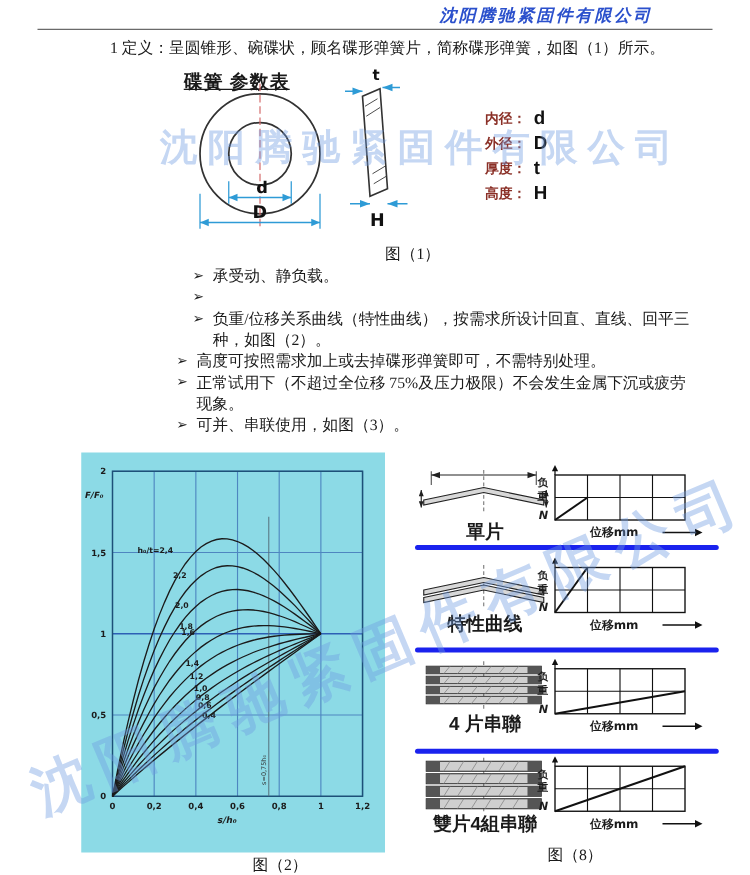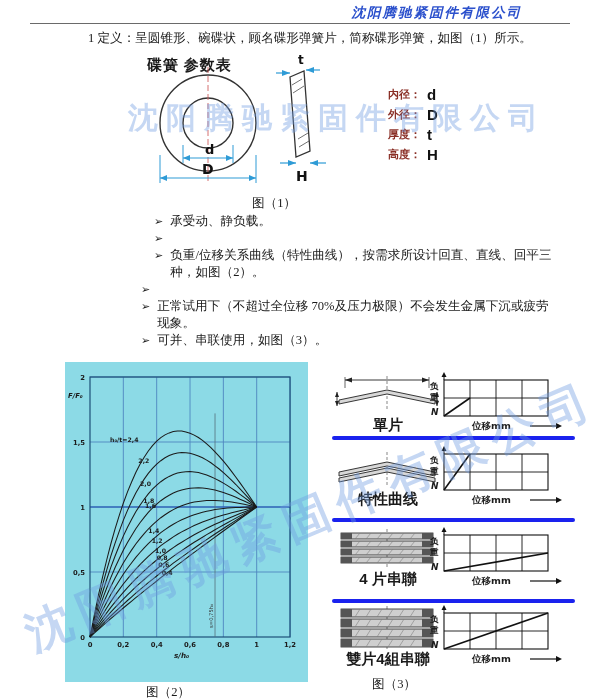--- a/index.html
+++ b/index.html
@@ -6,28 +6,28 @@
   body{width:600px;height:700px;position:relative;background:#ffffff;overflow:hidden;
        font-family:"Liberation Serif",serif;color:#1a1a1a;}
   .abs{position:absolute;}
   
   .company{top:4px;right:78px;color:#2b50cc;font-weight:bold;font-style:italic;
            font-size:13.5px;letter-spacing:2px;}
   .hrule{top:23px;left:30px;width:540px;height:0;border-top:1.6px solid #6a6a6a;}
   
   .intro{top:30px;left:88px;width:470px;font-size:12.6px;}
   
-  .fig1-title{top:56px;left:147px;font-size:15px;font-weight:bold;letter-spacing:1px;}
+  .fig1-title{top:56px;left:147px;font-size:15px;font-weight:bold;letter-spacing:1px;text-decoration:underline;}
   .fig1-svg{top:55px;left:130px;}
   .legend{top:84px;left:388px;width:110px;}
   .legend-row{height:20px;display:flex;align-items:center;}
   .legend-label{color:#8a2f26;font-size:11px;font-weight:bold;}
   .legend-val{color:#111;font-weight:bold;font-size:15px;margin-left:6px;
               font-family:"Liberation Sans",sans-serif;}
-  .cap{font-size:12.6px;text-align:left;}
+  .cap{font-size:12.6px;text-align:right;}
   .cap1{top:195px;left:252px;width:100px;}
   .cap2{top:684px;left:146px;width:100px;}
   .cap3{top:676px;left:372px;width:110px;}
   
   .features{top:213px;left:84px;width:474px;font-size:12.6px;line-height:17px;}
   .feat-head{font-size:13px;margin-bottom:2px;}
   .feat{display:flex;}
   .feat .arr{flex:0 0 auto;margin-right:7px;font-size:11px;}
   .ga{padding-left:70px;}
   .gb{padding-left:57px;}
@@ -122,24 +122,25 @@
     </div>
   <div class="feat ga">
       <span class="arr">➢</span>
     </div>
   <div class="feat ga">
       <span class="arr">➢</span>
       <span>负重/位移关系曲线（特性曲线），按需求所设计回直、直线、回平三种，如图（2）。</span>
     </div>
   <div class="feat gb">
       <span class="arr">➢</span>
+      <span>高度可按照需求加上或去掉碟形弹簧即可，不需特别处理。</span>
     </div>
   <div class="feat gb">
       <span class="arr">➢</span>
-      <span>正常试用下（不超过全位移 70%及压力极限）不会发生金属下沉或疲劳现象。</span>
+      <span>正常试用下（不超过全位移 75%及压力极限）不会发生金属下沉或疲劳现象。</span>
     </div>
   <div class="feat gb">
       <span class="arr">➢</span>
       <span>可并、串联使用，如图（3）。</span>
     </div>
 </div>
 
 <div class="abs fig2-box">
   <svg width="243" height="300" viewBox="0 0 243 300" style="position:absolute;top:2px;left:0;">
       <line x1="58.339999999999996" y1="273" x2="58.339999999999996" y2="13" stroke="#4e86c0" stroke-width="0.9"></line>
@@ -361,16 +362,16 @@
     <polygon points="13.5,5 18.5,5 16,0" fill="#111"></polygon>
     <line x1="16" y1="44" x2="120" y2="8" stroke="#111" stroke-width="1.6"></line>
     <text x="2" y="17" font-size="8.5" fill="#1c1c1c" font-weight="bold">负</text>
     <text x="2" y="28" font-size="8.5" fill="#1c1c1c" font-weight="bold">重</text>
     <text x="3" y="43" font-size="9" fill="#1c1c1c" font-style="italic" font-weight="bold">N</text>
     <text x="44" y="57" font-size="9.5" fill="#1c1c1c" font-weight="bold">位移mm</text>
     <line x1="102" y1="54" x2="128" y2="54" stroke="#111" stroke-width="1.2"></line>
     <polygon points="128,57 128,51 134,54" fill="#111"></polygon>
   </svg>
 
-<div class="abs cap cap3">图（3）</div>
+<div class="abs cap cap3">图（8）</div>
 
 <div class="abs wm wm1">沈阳腾驰紧固件有限公司</div>
 <div class="abs wm wm2">沈阳腾驰紧固件有限公司</div>
 
 </body></html>

